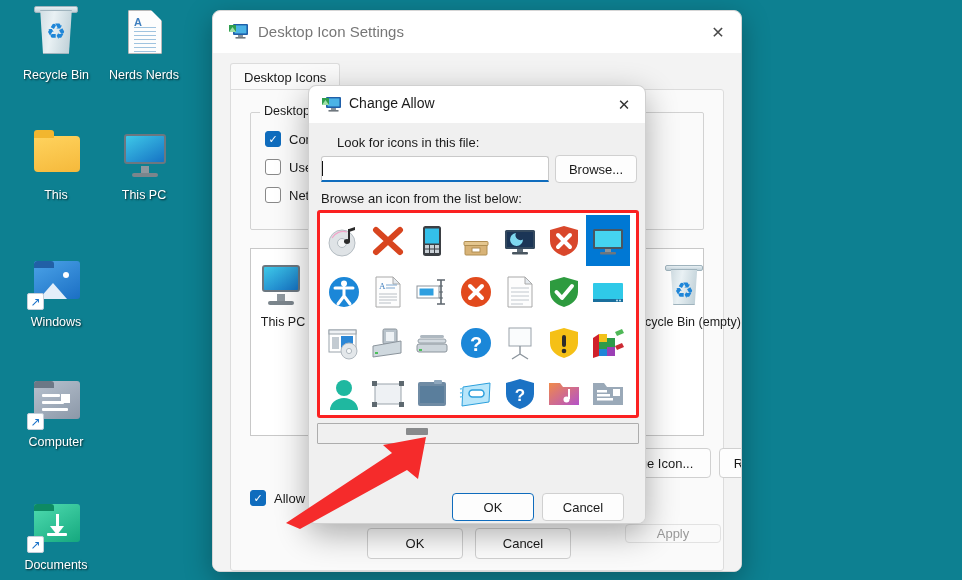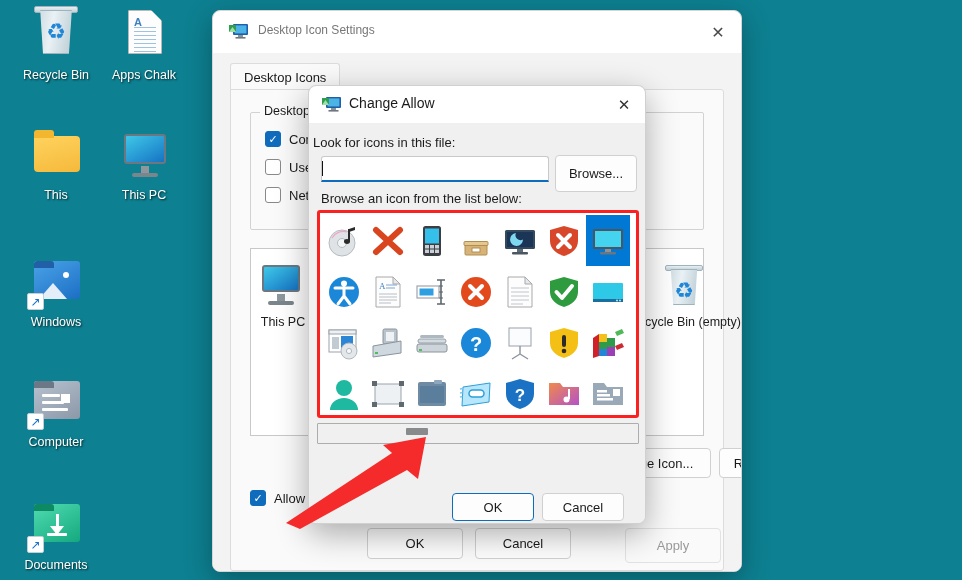--- a/index.html
+++ b/index.html
@@ -82,21 +82,21 @@
 
   
   #dis-window{
     position:absolute; left:212px; top:10px; width:530px; height:562px;
     background:#f3f3f3; border:1px solid #d6d6d6; border-radius:8px;
     box-shadow:0 8px 28px rgba(0,0,0,.30);
     overflow:hidden;
   }
   #dis-titlebar{ height:42px; background:#fff; position:relative; border-radius:8px 8px 0 0;}
   #dis-titlebar .t-ico{position:absolute; left:16px; top:11px; width:20px; height:18px;}
-  #dis-titlebar .t-txt{position:absolute; left:45px; top:12px; font-size:12px; color:#777;}
+  #dis-titlebar .t-txt{position:absolute; left:45px; top:12px; font-size:15px; color:#777;}
   #dis-close{position:absolute; right:0; top:0; width:46px; height:42px;
     display:flex;align-items:center;justify-content:center;font-size:16px;color:#4a4a4a;
     border-radius:0 8px 0 0;}
 
   #dis-body{ position:absolute; top:42px; left:0; right:0; bottom:0; background:#f3f3f3;}
 
   .tabstrip{ position:absolute; left:17px; top:10px; }
   .tab-item{ display:inline-block; padding:6px 13px 7px; font-size:13px; color:#1a1a1a;
     background:#fafafa; border:1px solid #dcdcdc; border-bottom-color:#fafafa; border-radius:3px 3px 0 0;}
 
@@ -124,50 +124,50 @@
      border-radius:4px; display:flex; align-items:center; justify-content:center; }
   .btn.disabled{ color:#9a9a9a; background:#fafafa; border-color:#e2e2e2;}
   .btn.primary{ border:1.4px solid #0f6cbd; }
 
   #btn-change-icon{ position:absolute; left:360px; top:358px; width:120px; height:30px;}
   #btn-restore{ position:absolute; left:488px; top:358px; width:120px; height:30px;}
   #allow-row{ position:absolute; left:19px; top:400px; font-size:13px; }
   #dis-footer{ position:absolute; left:0; right:0; bottom:0; height:56px; }
   #btn-ok{ position:absolute; right:278px; bottom:12px; width:96px; height:31px;}
   #btn-cancel{ position:absolute; right:170px; bottom:12px; width:96px; height:31px;}
-  #btn-apply{ position:absolute; right:20px; bottom:8px; width:96px; height:35px;}
+  #btn-apply{ position:absolute; right:20px; bottom:28px; width:96px; height:19px;}
 
   
   #ci-window{
     position:absolute; left:308px; top:85px; width:338px; height:439px;
     background:#f0f0f0; border:1px solid #d0d0d0; border-radius:8px;
     box-shadow:0 10px 32px rgba(0,0,0,.32);
     overflow:hidden;
   }
   #ci-title{ height:37px; background:#fff; position:relative; border-radius:8px 8px 0 0;}
   #ci-title .t-ico{position:absolute; left:13px; top:9px; width:20px; height:18px;}
   #ci-title .t-txt{position:absolute; left:40px; top:9px; font-size:14px; color:#1a1a1a;}
   #ci-close{position:absolute; right:0; top:0; width:42px;height:37px;
     display:flex;align-items:center;justify-content:center;font-size:15px;color:#333;}
 
   #ci-body{ position:absolute; left:0; right:0; top:37px; bottom:0; background:#f0f0f0;}
   .ci-lbl{ font-size:13px; color:#1a1a1a; }
-  #lbl-look{ position:absolute; left:4px; top:12px; }
+  #lbl-look{ position:absolute; left:28px; top:12px; }
   #path-input{
     position:absolute; left:12px; top:33px; width:228px; height:26px;
     background:#fff; border:1px solid #c9c9c9; border-bottom:2px solid #0f6cbd;
     border-radius:3px 3px 0 0; overflow:hidden;
     display:flex; align-items:center;
   }
   #path-input .sel{
     background:#0f6cbd; color:#fff; font-size:12.5px; padding:2px 0 2px 1px;
     white-space:nowrap; overflow:hidden;
   }
   #path-input .caret{ width:1px; height:15px; background:#111; margin-left:0px;}
-  #btn-browse{ position:absolute; left:246px; top:32px; width:82px; height:37px;}
+  #btn-browse{ position:absolute; left:246px; top:32px; width:82px; height:28px;}
   #lbl-select{ position:absolute; left:12px; top:68px; }
 
   #icon-grid-wrap{
     position:absolute; left:8px; top:87px; width:322px; height:208px;
     background:#fff; border:3px solid #fb2121; border-radius:3px;
     overflow:hidden;
   }
   #icon-grid{ position:absolute; left:2px; top:2px; display:grid;
     grid-template-columns:repeat(7,44px); grid-auto-rows:51px; }
   .gcell{ position:relative; display:flex; align-items:center; justify-content:center; }
@@ -211,21 +211,21 @@
             <i></i>
             <i></i>
             <i></i>
             <i></i>
             <i></i>
             <i></i>
             <i></i>
           </div>
       </div>
     </div>
-    <div class="label">Apps Chalk</div>
+    <div class="label">Nerds Nerds</div>
   </div>
 
   <div class="desk-icon" style="left:0px;top:128px">
     <div class="glyph">
       <div class="ico-folder" style="background:linear-gradient(165deg,#ffd35e,#f5b93b)">
         <div class="tab" style="background:#f2b62f"></div>
       </div>
     </div>
     <div class="label">This</div>
   </div>

